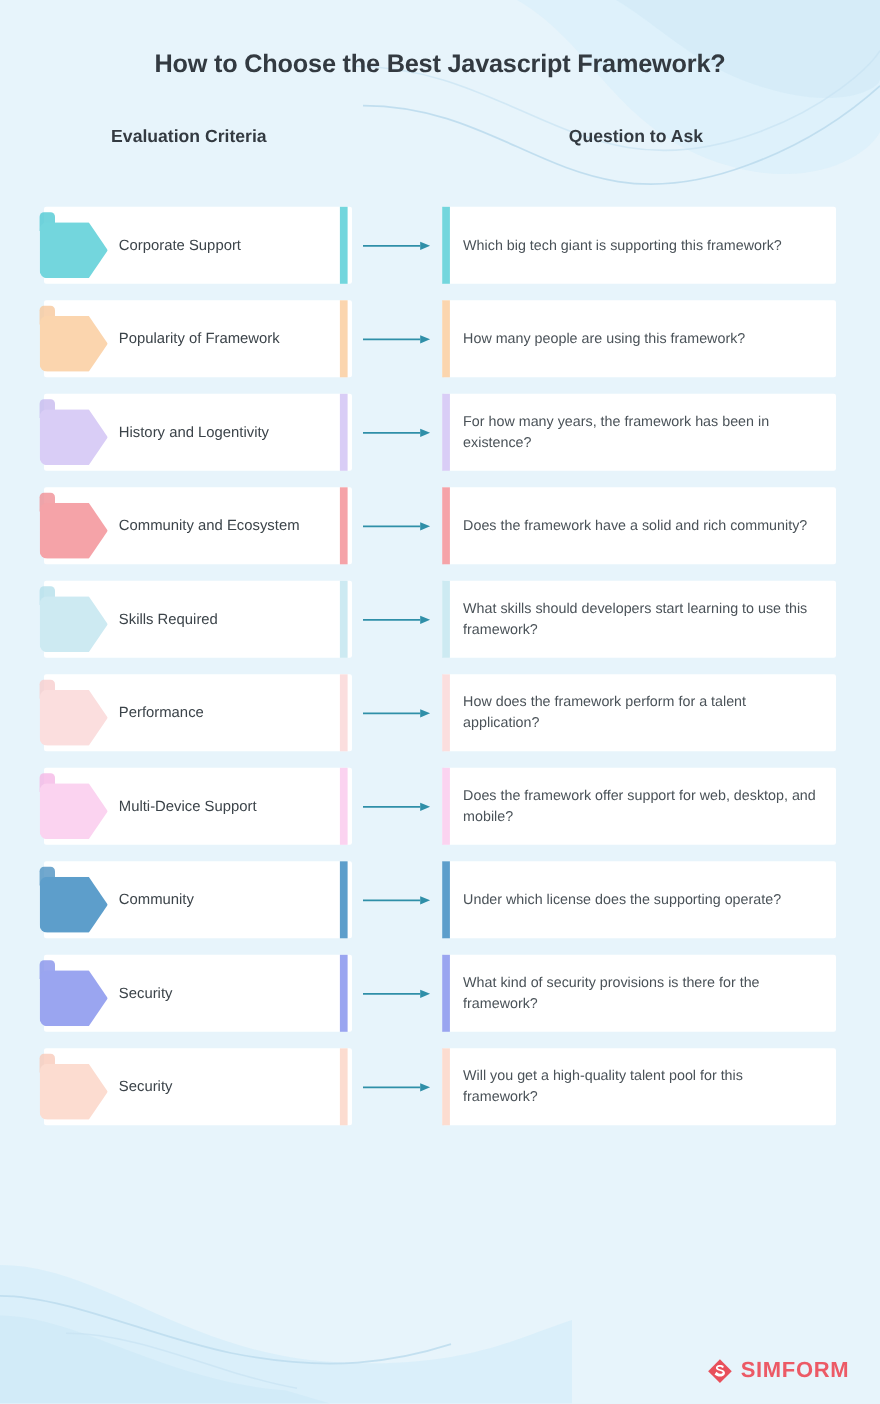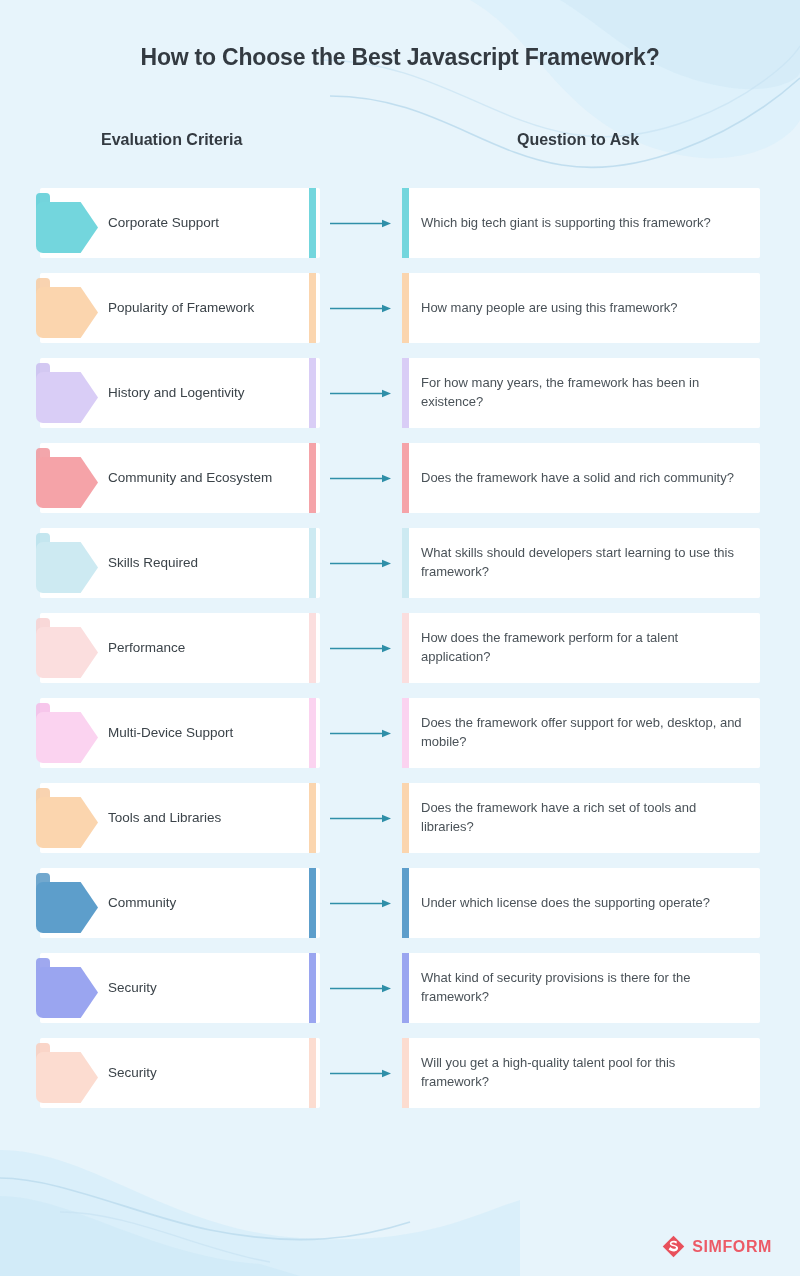--- a/index.html
+++ b/index.html
@@ -35,21 +35,21 @@
     text-align: center;
     font-size: 23px;
     font-weight: bold;
     color: #333a41;
     letter-spacing: -0.2px;
     z-index: 3;
   }
 
   .col-headers {
     position: absolute;
-    top: 131px;
+    top: 116px;
     left: 0;
     width: 800px;
     height: 24px;
     z-index: 3;
   }
   .col-head {
     position: absolute;
     font-size: 16px;
     font-weight: bold;
     color: #333a41;
@@ -181,21 +181,21 @@
     position: absolute;
     right: 28px;
     bottom: 18px;
     display: flex;
     align-items: center;
     gap: 7px;
     z-index: 4;
   }
   .logo-mark { width: 23px; height: 23px; display: block; }
   .logo-text {
-    font-size: 16px;
+    font-size: 20px;
     font-weight: bold;
     letter-spacing: 0.6px;
     color: #ec5a66;
   }
 </style>
 </head>
 <body>
 
 <svg class="bg-decor" viewBox="0 0 800 1276" preserveAspectRatio="none">
   <defs>
@@ -328,36 +328,20 @@
       </div>
       <div class="crit-label">Multi-Device Support</div>
       <div class="bar-left" style="background: rgb(251, 211, 240);"></div>
       <svg class="connector" viewBox="0 0 62 9">
         <line x1="0" y1="4.5" x2="52" y2="4.5" stroke="#2f8fa8" stroke-width="1.5"></line>
         <path d="M52 0.8 L61 4.5 L52 8.2 Z" fill="#2f8fa8"></path>
       </svg>
       <div class="q-card"></div>
       <div class="bar-right" style="background: rgb(251, 211, 240);"></div>
       <div class="q-text">Does the framework offer support for web, desktop, and mobile?</div>
-    </div>
-    <div class="row">
-      <div class="crit-card"></div>
-      <div class="marker">
-        <div class="marker-tab" style="background: rgb(247, 199, 154);"></div>
-        <div class="marker-body" style="background: rgb(251, 213, 174);"></div>
-      </div>
-      <div class="crit-label">Tools and Libraries</div>
-      <div class="bar-left" style="background: rgb(251, 213, 174);"></div>
-      <svg class="connector" viewBox="0 0 62 9">
-        <line x1="0" y1="4.5" x2="52" y2="4.5" stroke="#2f8fa8" stroke-width="1.5"></line>
-        <path d="M52 0.8 L61 4.5 L52 8.2 Z" fill="#2f8fa8"></path>
-      </svg>
-      <div class="q-card"></div>
-      <div class="bar-right" style="background: rgb(251, 213, 174);"></div>
-      <div class="q-text">Does the framework have a rich set of tools and libraries?</div>
     </div>
     <div class="row">
       <div class="crit-card"></div>
       <div class="marker">
         <div class="marker-tab" style="background: rgb(74, 143, 192);"></div>
         <div class="marker-body" style="background: rgb(93, 158, 203);"></div>
       </div>
       <div class="crit-label">Community</div>
       <div class="bar-left" style="background: rgb(93, 158, 203);"></div>
       <svg class="connector" viewBox="0 0 62 9">

